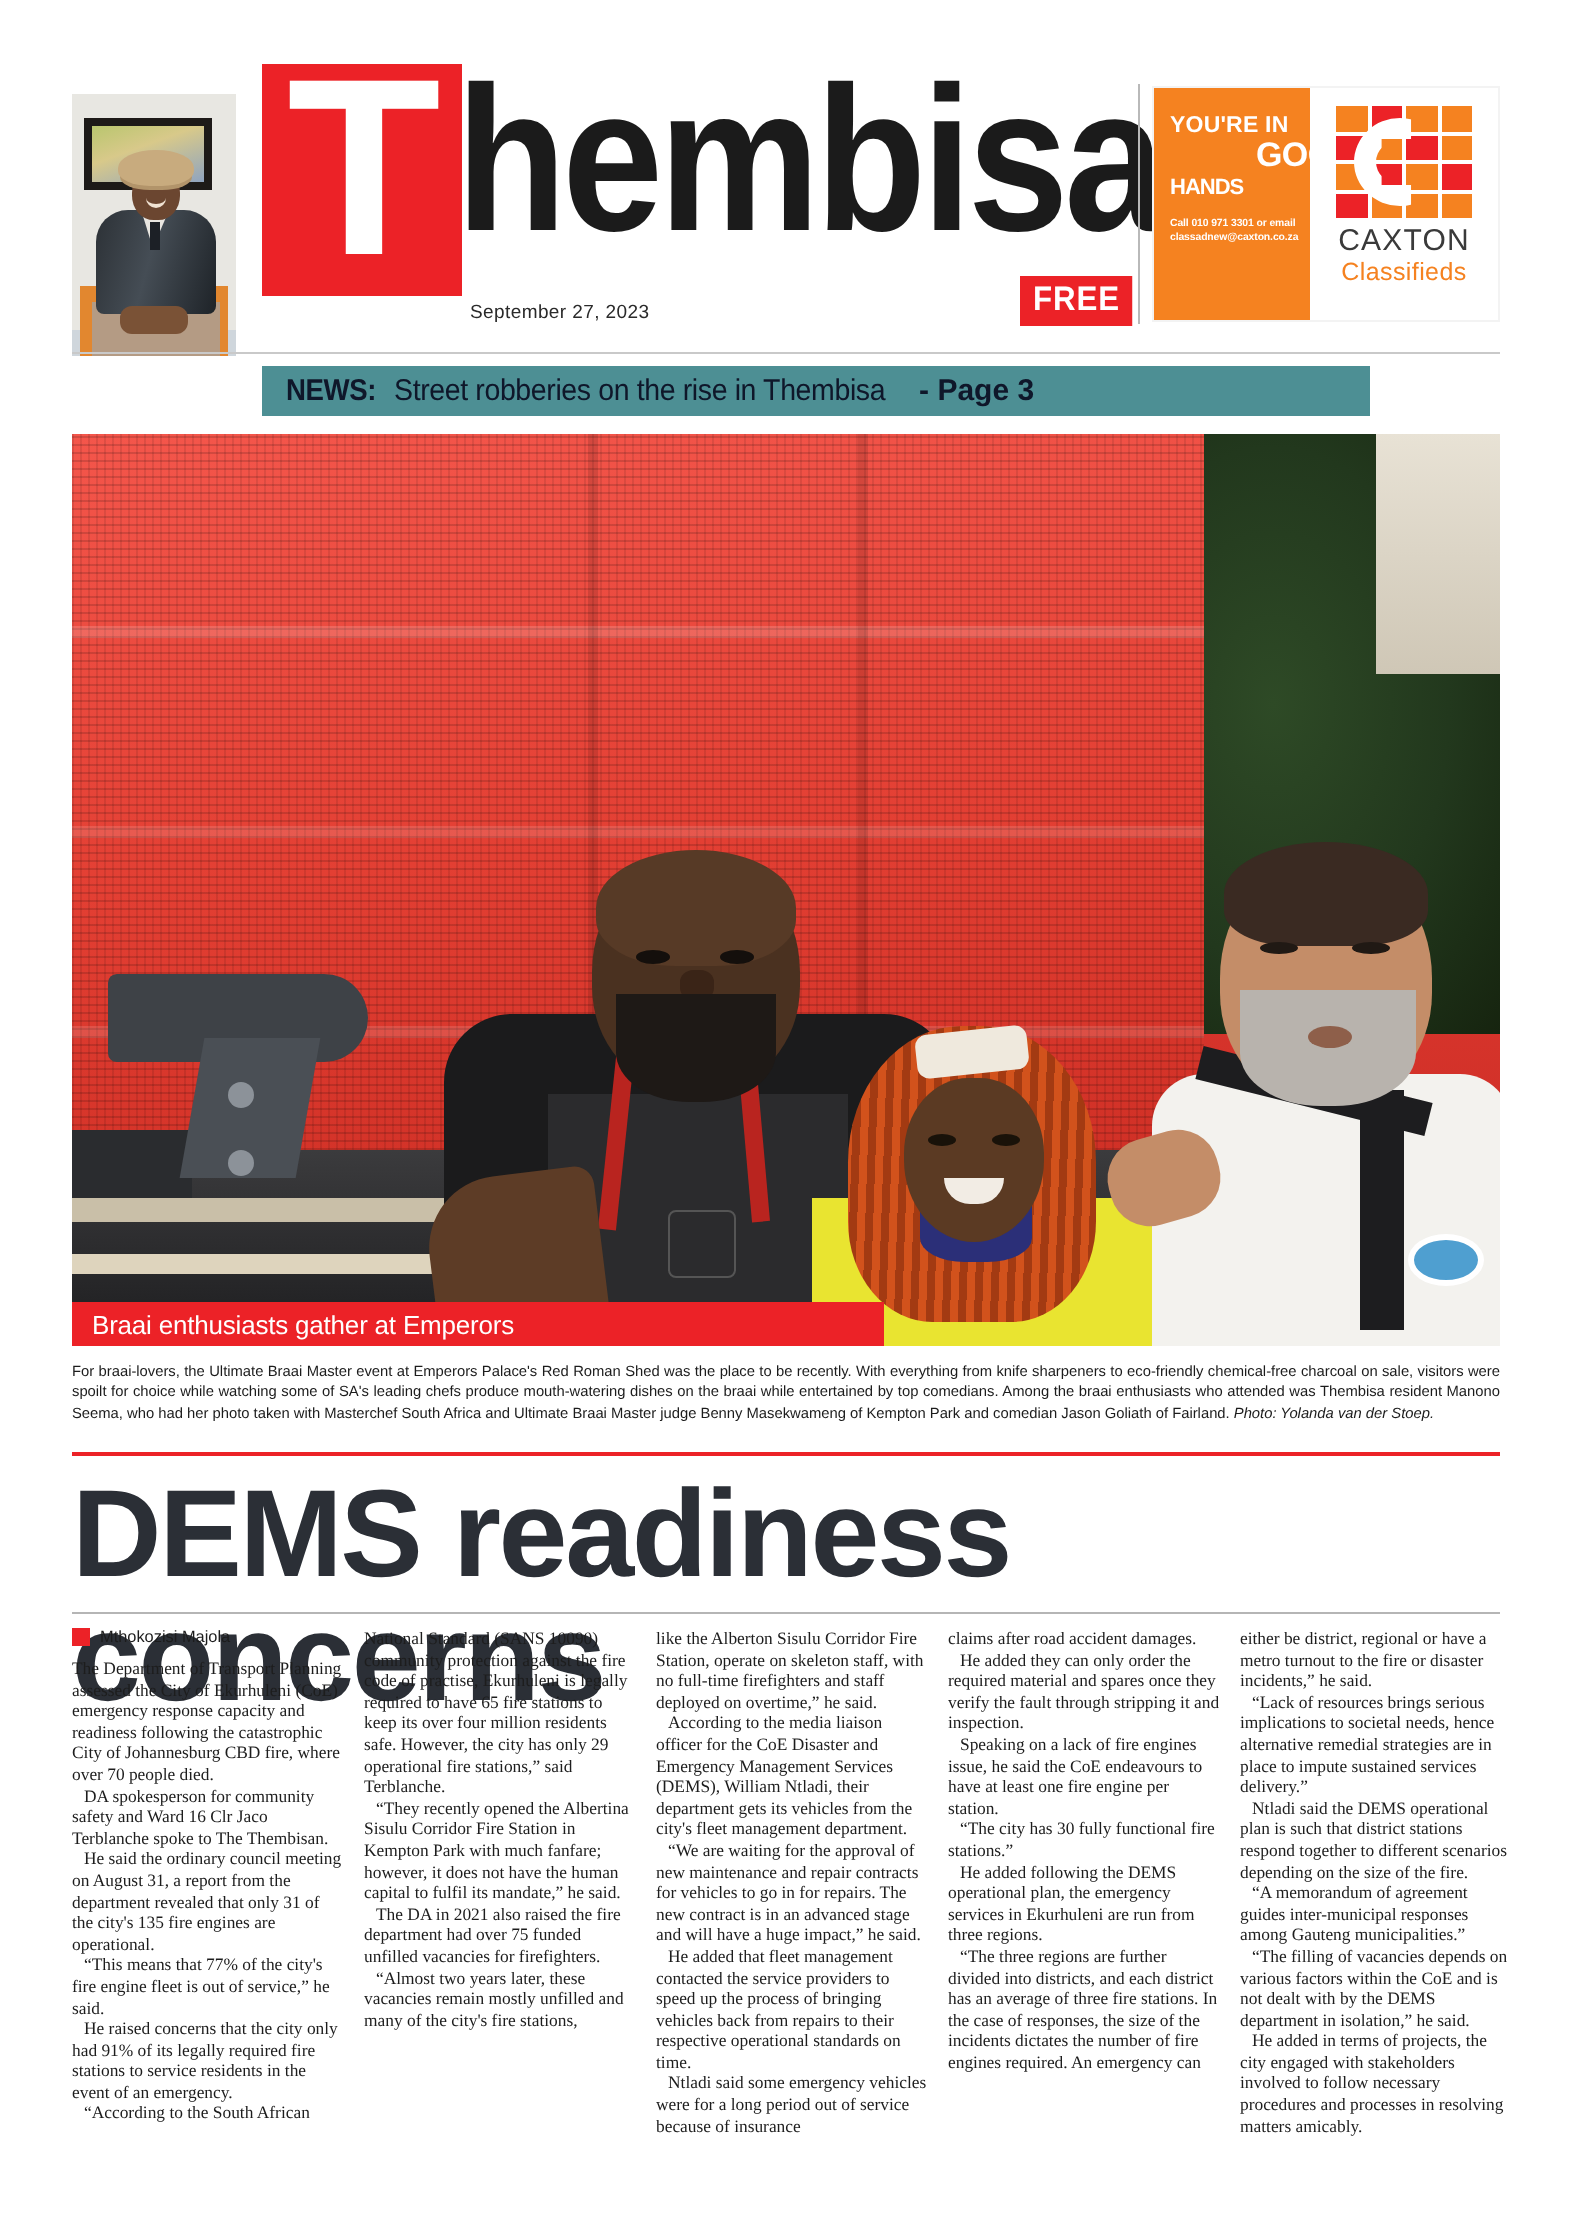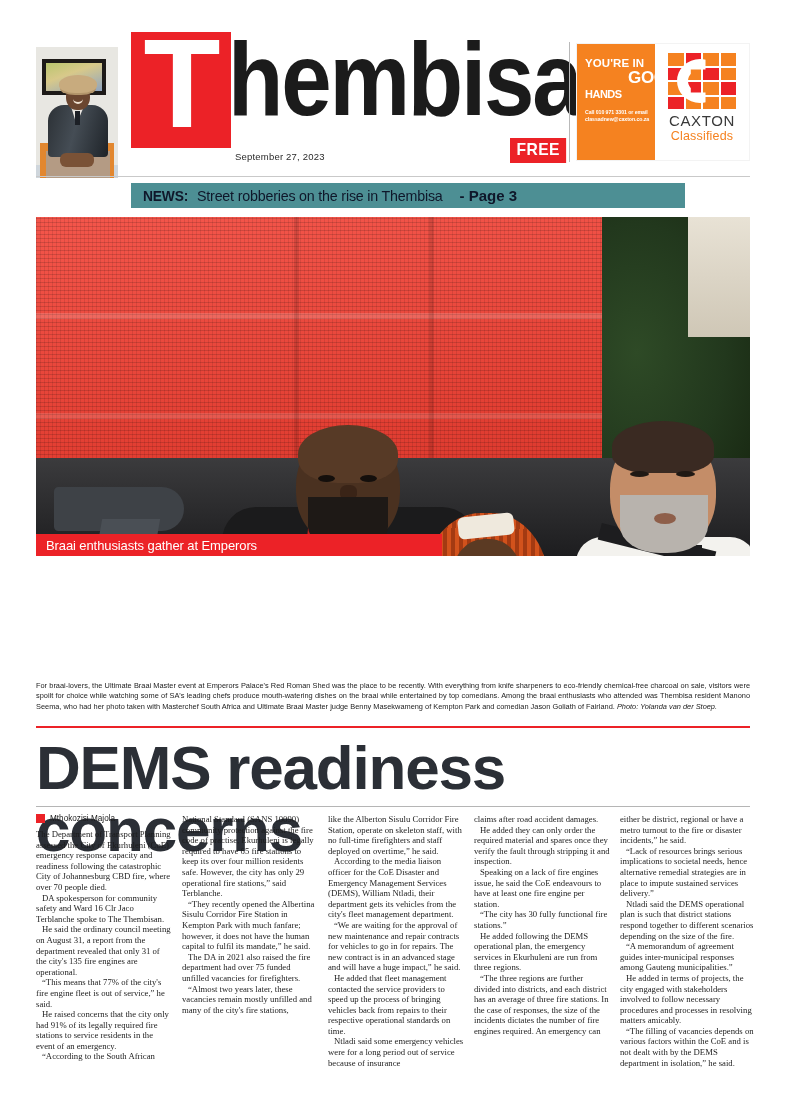--- a/index.html
+++ b/index.html
@@ -142,21 +142,21 @@
     display: flex; align-items: center;
     padding-left: 12px;
   }
   .nb-label { font-weight: bold; font-size: 15px; letter-spacing: -.2px; transform: scaleX(.92); transform-origin: left center; }
   .nb-text { font-size: 15px; margin-left: 5px; letter-spacing: -.2px; transform: scaleX(.95); transform-origin: left center; }
   .nb-page { font-weight: bold; font-size: 15px; margin-left: 4px; }
 
   
   .hero {
     position: absolute; left: 36px; top: 217px;
-    width: 714px; height: 339px;
+    width: 714px; height: 456px;
     overflow: hidden; background: #111;
   }
   .h-sky { position: absolute; left: 0; top: 0; width: 100%; height: 100%;
     background: linear-gradient(180deg,#f0554d 0%,#e23a31 40%,#c52a22 100%); }
   .h-mesh {
     position: absolute; left: 0; top: 0; width: 566px; height: 370px;
     background:
       repeating-linear-gradient(0deg, rgba(0,0,0,.14) 0 1px, rgba(0,0,0,0) 1px 4px),
       repeating-linear-gradient(90deg, rgba(0,0,0,.09) 0 1px, rgba(0,0,0,0) 1px 4px),
       linear-gradient(175deg,#f4564b 0%,#e33f33 55%,#cf2f25 100%);
@@ -479,20 +479,20 @@
           <p class="ind">“The three regions are further divided into districts, and each district has an average of three fire stations. In the case of responses, the size of the incidents dictates the number of fire engines required. An emergency can</p>
         </div>
     </div>
 
     <div class="col">
       <div class="body-text">
           <p>either be district, regional or have a metro turnout to the fire or disaster incidents,” he said.</p>
           <p class="ind">“Lack of resources brings serious implications to societal needs, hence alternative remedial strategies are in place to impute sustained services delivery.”</p>
           <p class="ind">Ntladi said the DEMS operational plan is such that district stations respond together to different scenarios depending on the size of the fire.</p>
           <p class="ind">“A memorandum of agreement guides inter-municipal responses among Gauteng municipalities.”</p>
+          <p class="ind">“The filling of vacancies depends on various factors within the CoE and is not dealt with by the DEMS department in isolation,” he said.</p>
           <p class="ind">He added in terms of projects, the city engaged with stakeholders involved to follow necessary procedures and processes in resolving matters amicably.</p>
-          <p class="ind">“The filling of vacancies depends on various factors within the CoE and is not dealt with by the DEMS department in isolation,” he said.</p>
         </div>
     </div>
 
   </div>
 
 </div>
 
 </body></html>

